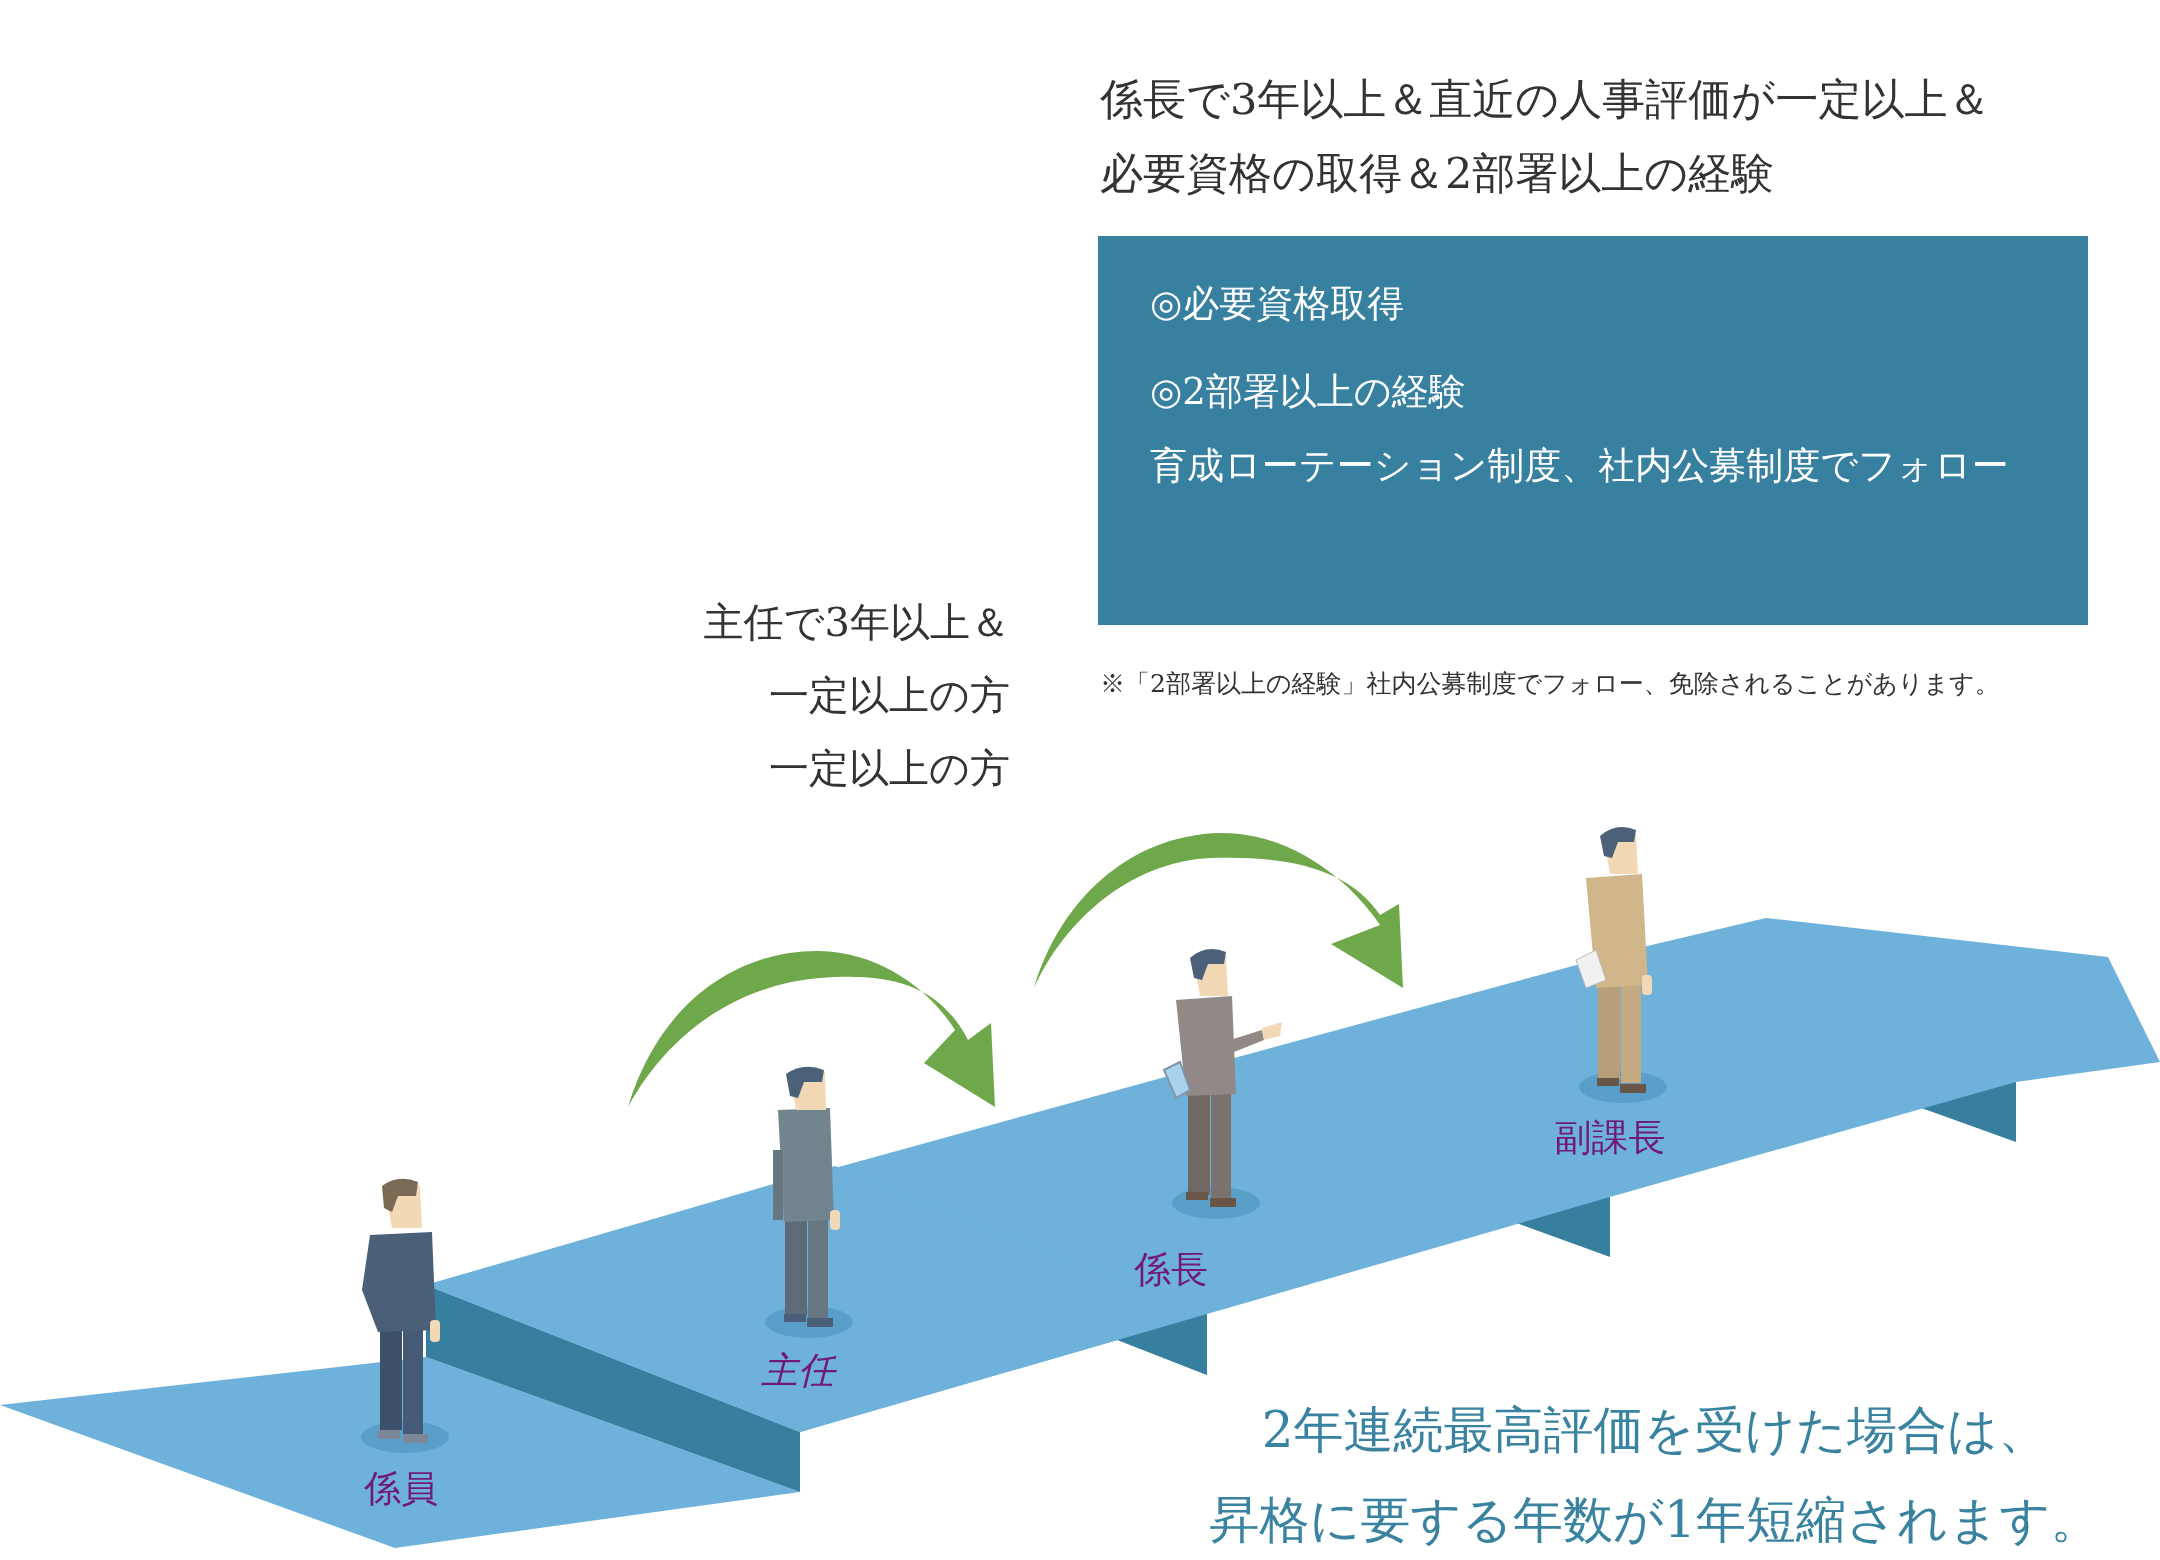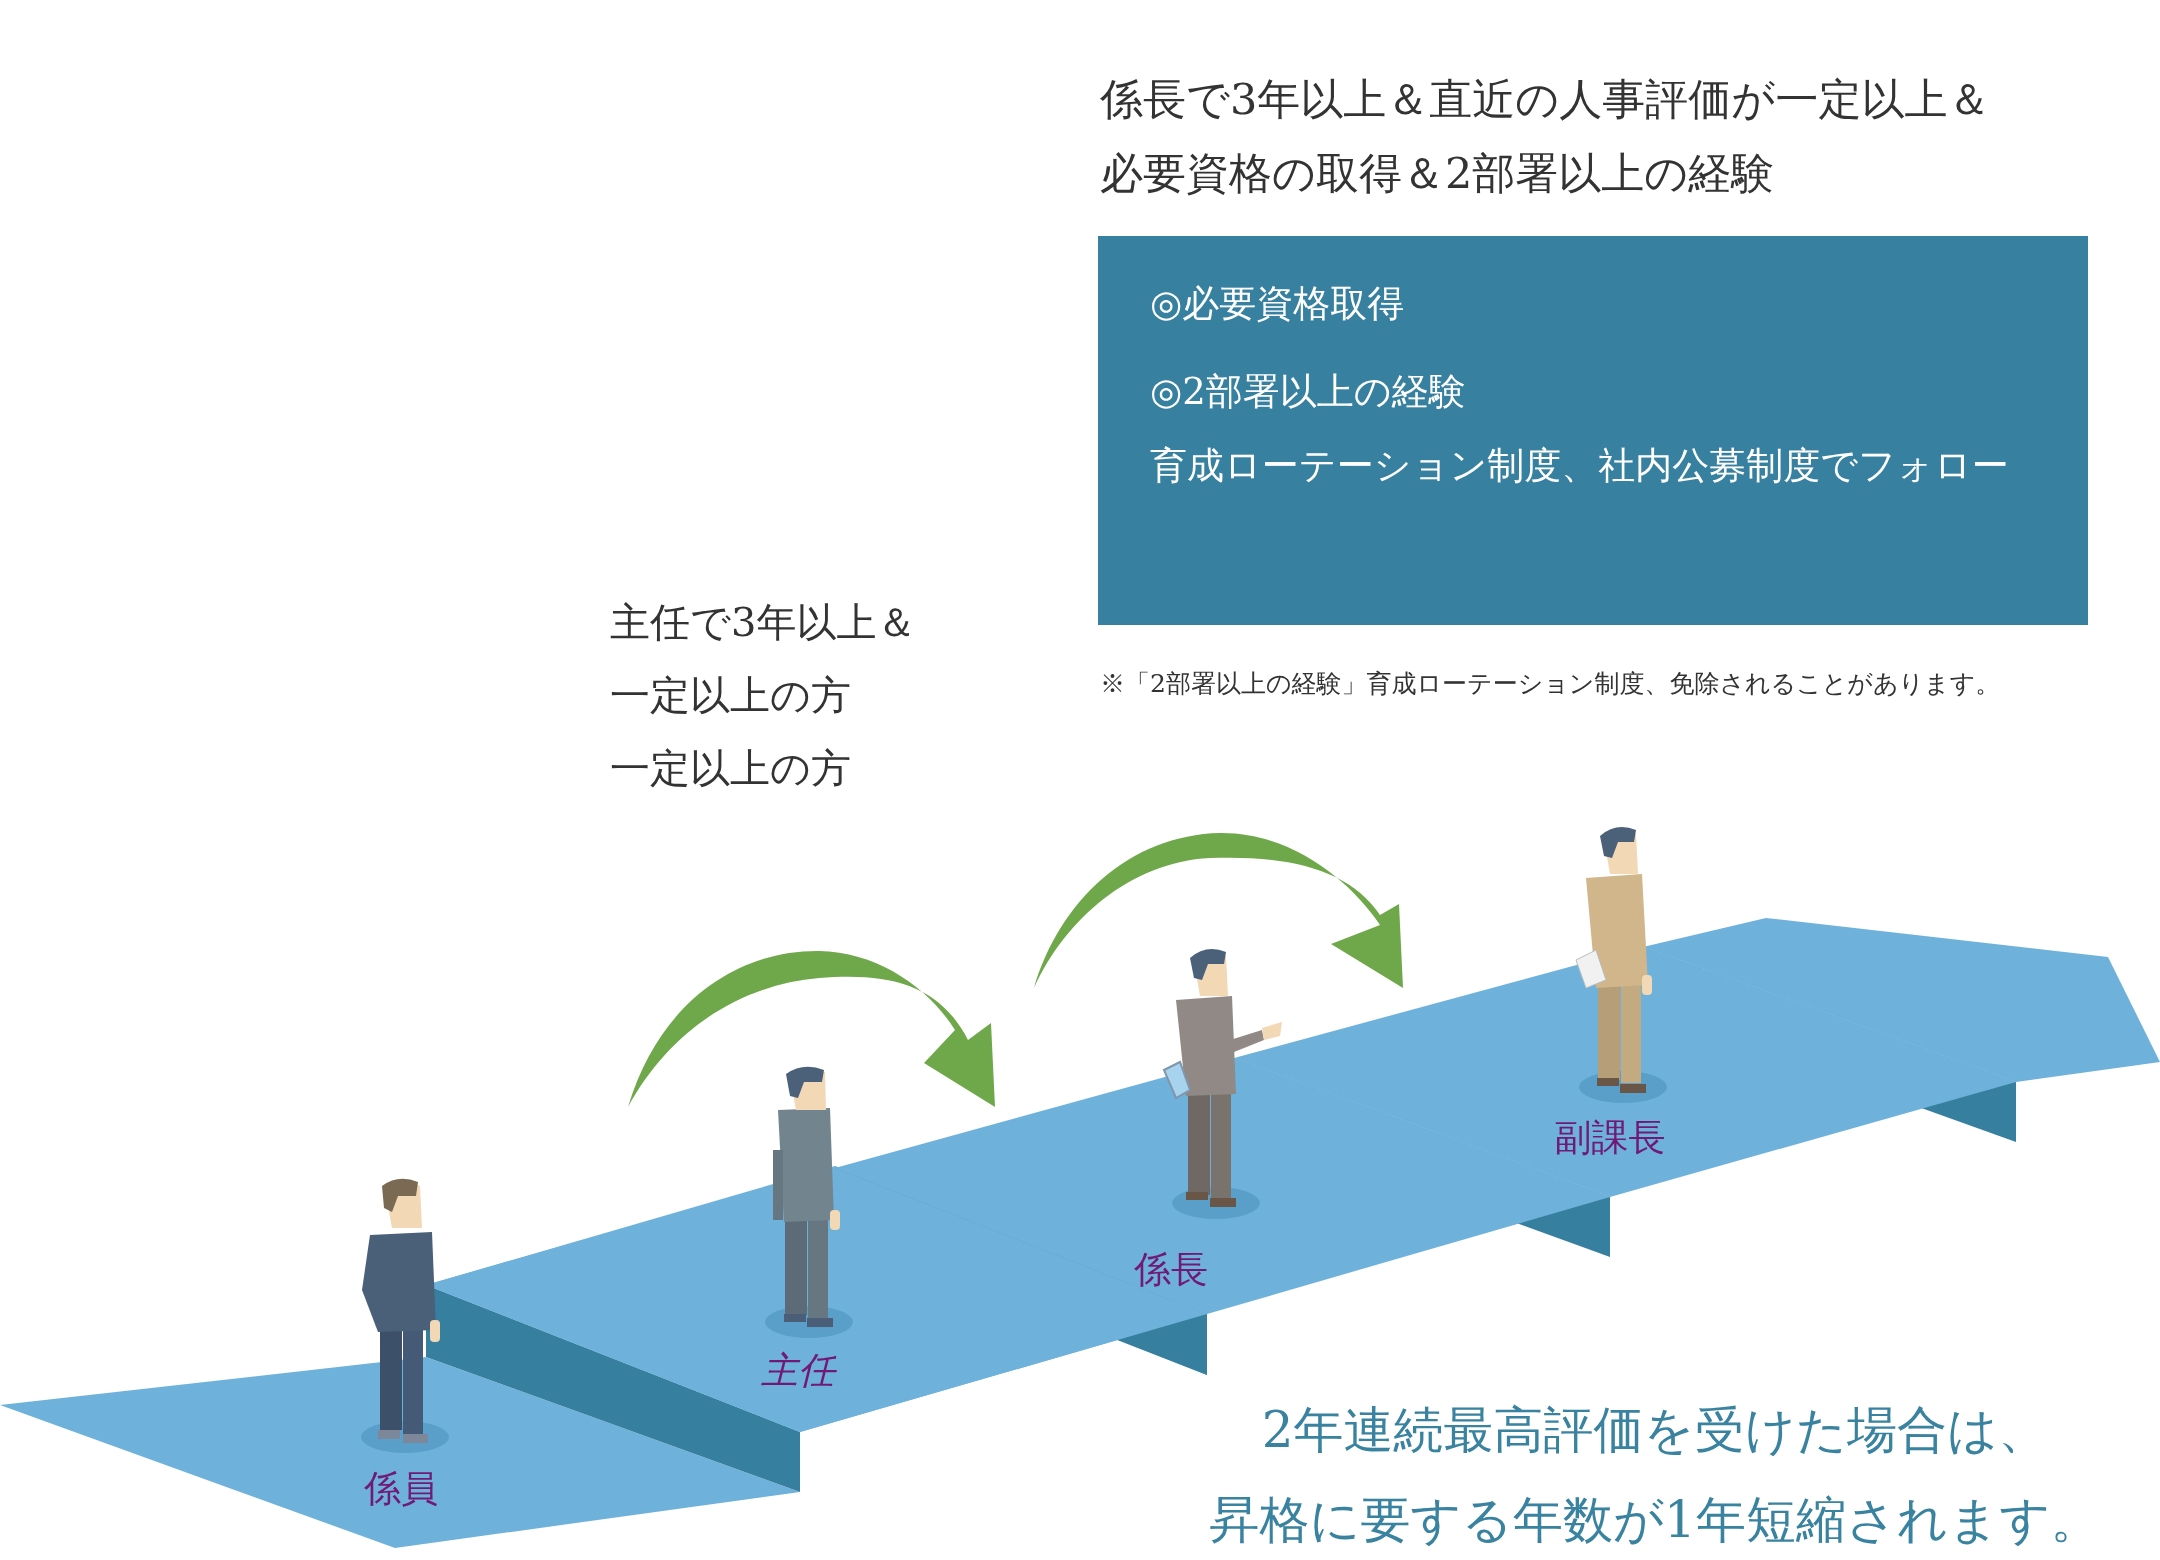--- a/index.html
+++ b/index.html
@@ -5,40 +5,40 @@
   html, body { margin:0; padding:0; background:#ffffff; }
   body { width:2160px; height:1560px; position:relative; overflow:hidden;
          font-family:"DejaVu Serif","Liberation Serif",serif; color:#333333; }
   .abs { position:absolute; }
   .header { left:1100px; top:62px; width:1000px; text-align:left; font-size:43px; line-height:74px; color:#333; letter-spacing:0px; }
   .box { left:1098px; top:236px; width:990px; height:389px; background:#37809f; box-sizing:border-box; padding:46px 0 12px 52px; color:#ffffff; font-size:37px; }
   .box .row { line-height:44px; height:44px; white-space:nowrap; }
   .box .row.sub { margin-top:30px; }
   .box .row.gap { margin-top:44px; }
   .note { left:1100px; top:667px; width:1000px; font-size:25px; color:#333; white-space:nowrap; }
-  .left-cond { left:610px; top:586px; width:400px; text-align:left; font-size:40px; line-height:73px; color:#333; }
+  .left-cond { left:610px; top:586px; width:400px; text-align:right; font-size:40px; line-height:73px; color:#333; }
   .bottom-note { left:1150px; top:1385px; width:1010px; text-align:center; font-size:50px; line-height:90px; color:#3a83a0; }
   svg.scene { position:absolute; left:0; top:0; }
   .step-label { position:absolute; color:#701a75; font-size:37px; transform:translate(-50%,-50%); white-space:nowrap; }
 </style>
 </head>
 <body>
 
 <div class="abs header">
   <div>係長で3年以上＆直近の人事評価が一定以上＆</div>
   <div>必要資格の取得＆2部署以上の経験</div>
 </div>
 
 <div class="abs box">
   <div class="row">◎必要資格取得</div>
   <div class="row gap">◎2部署以上の経験</div>
   <div class="row sub">育成ローテーション制度、社内公募制度でフォロー</div>
 </div>
 
-<div class="abs note">※「2部署以上の経験」育成ローテーション制度、免除されることがあります。</div>
+<div class="abs note">※「2部署以上の経験」社内公募制度でフォロー、免除されることがあります。</div>
 
 <div class="abs left-cond">
   <div>主任で3年以上＆</div>
   <div>一定以上の方</div>
   <div>一定以上の方</div>
 </div>
 
 <svg class="scene" width="2160" height="1560" viewBox="0 0 2160 1560">
 
   <polygon points="0,1405 426,1357 800,1492 395,1548" fill="#6eb2db"></polygon>

